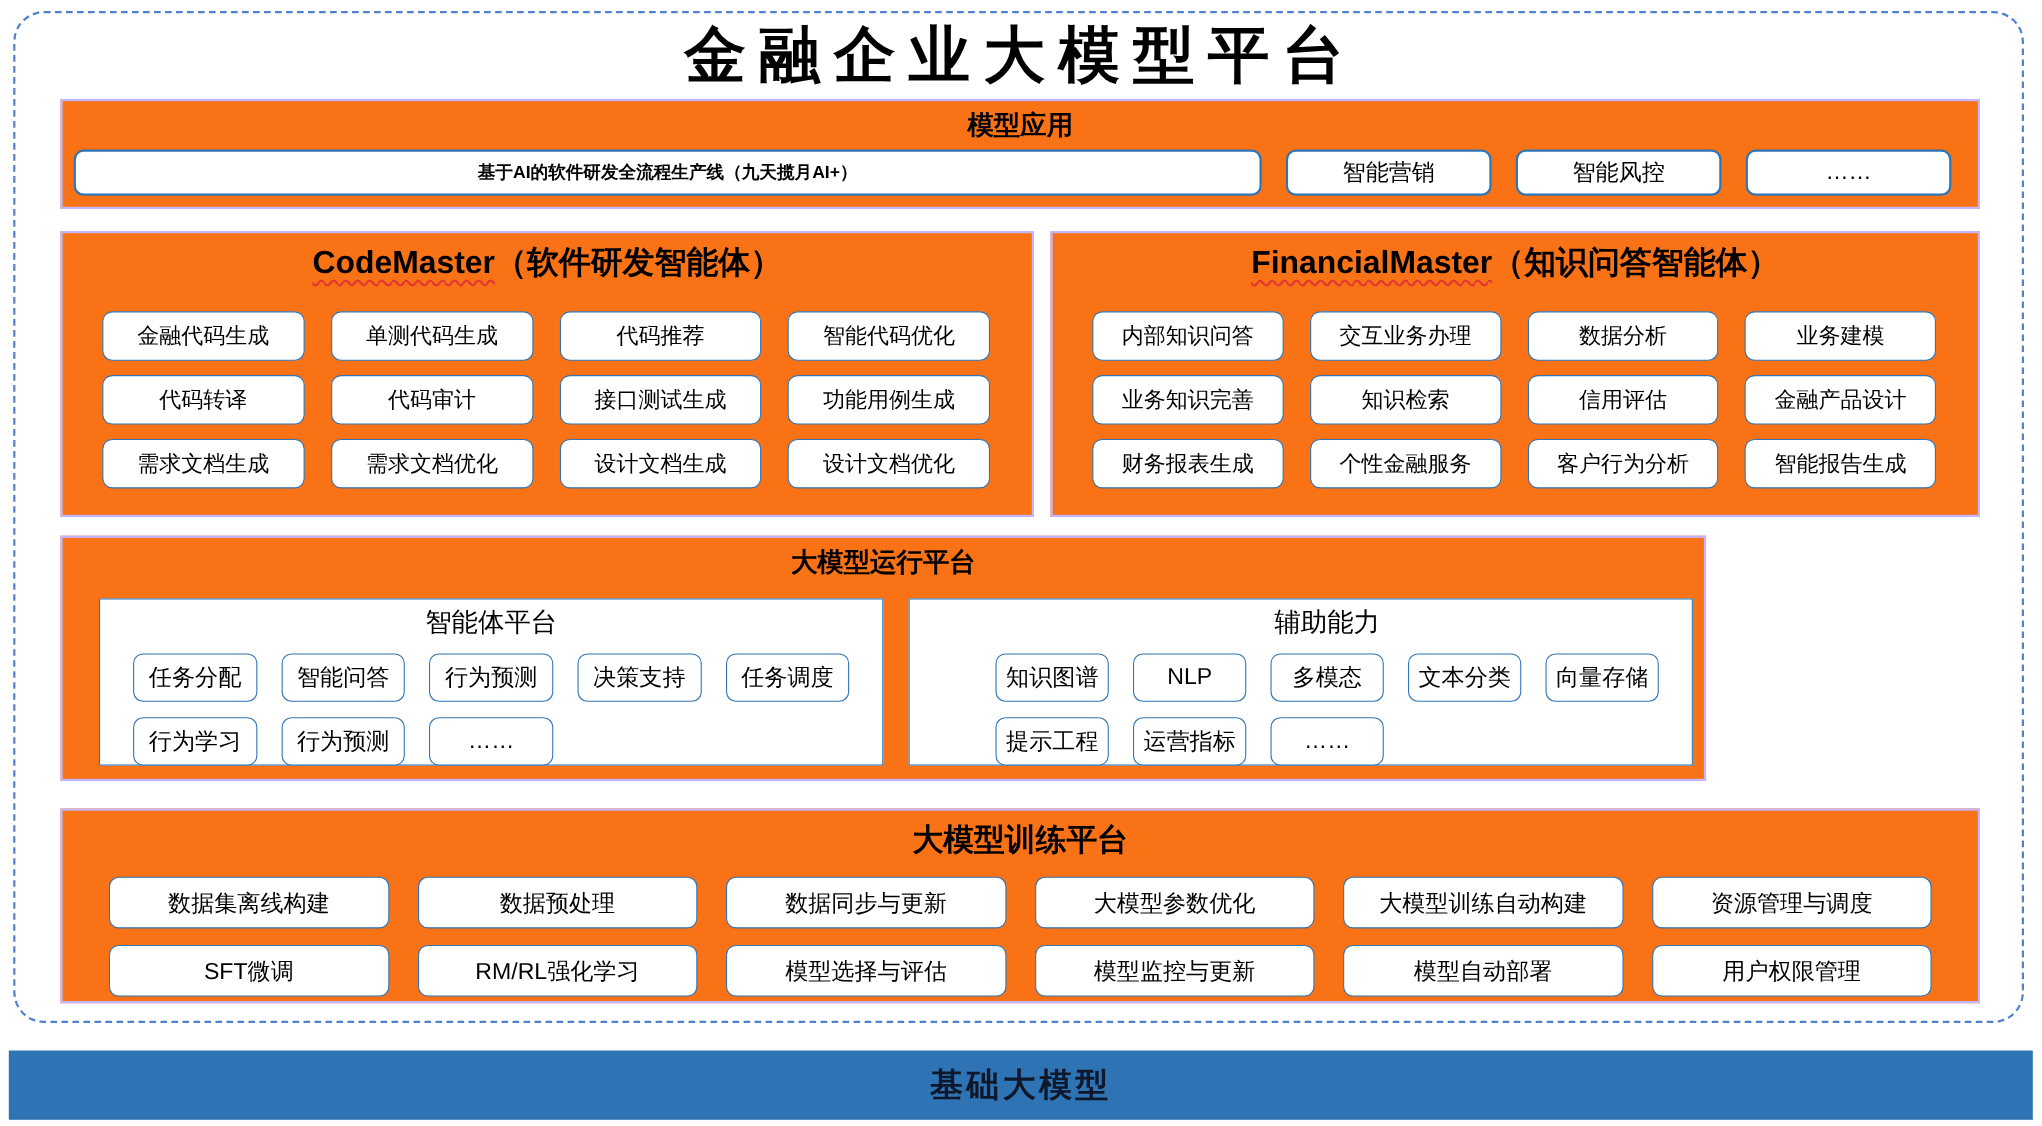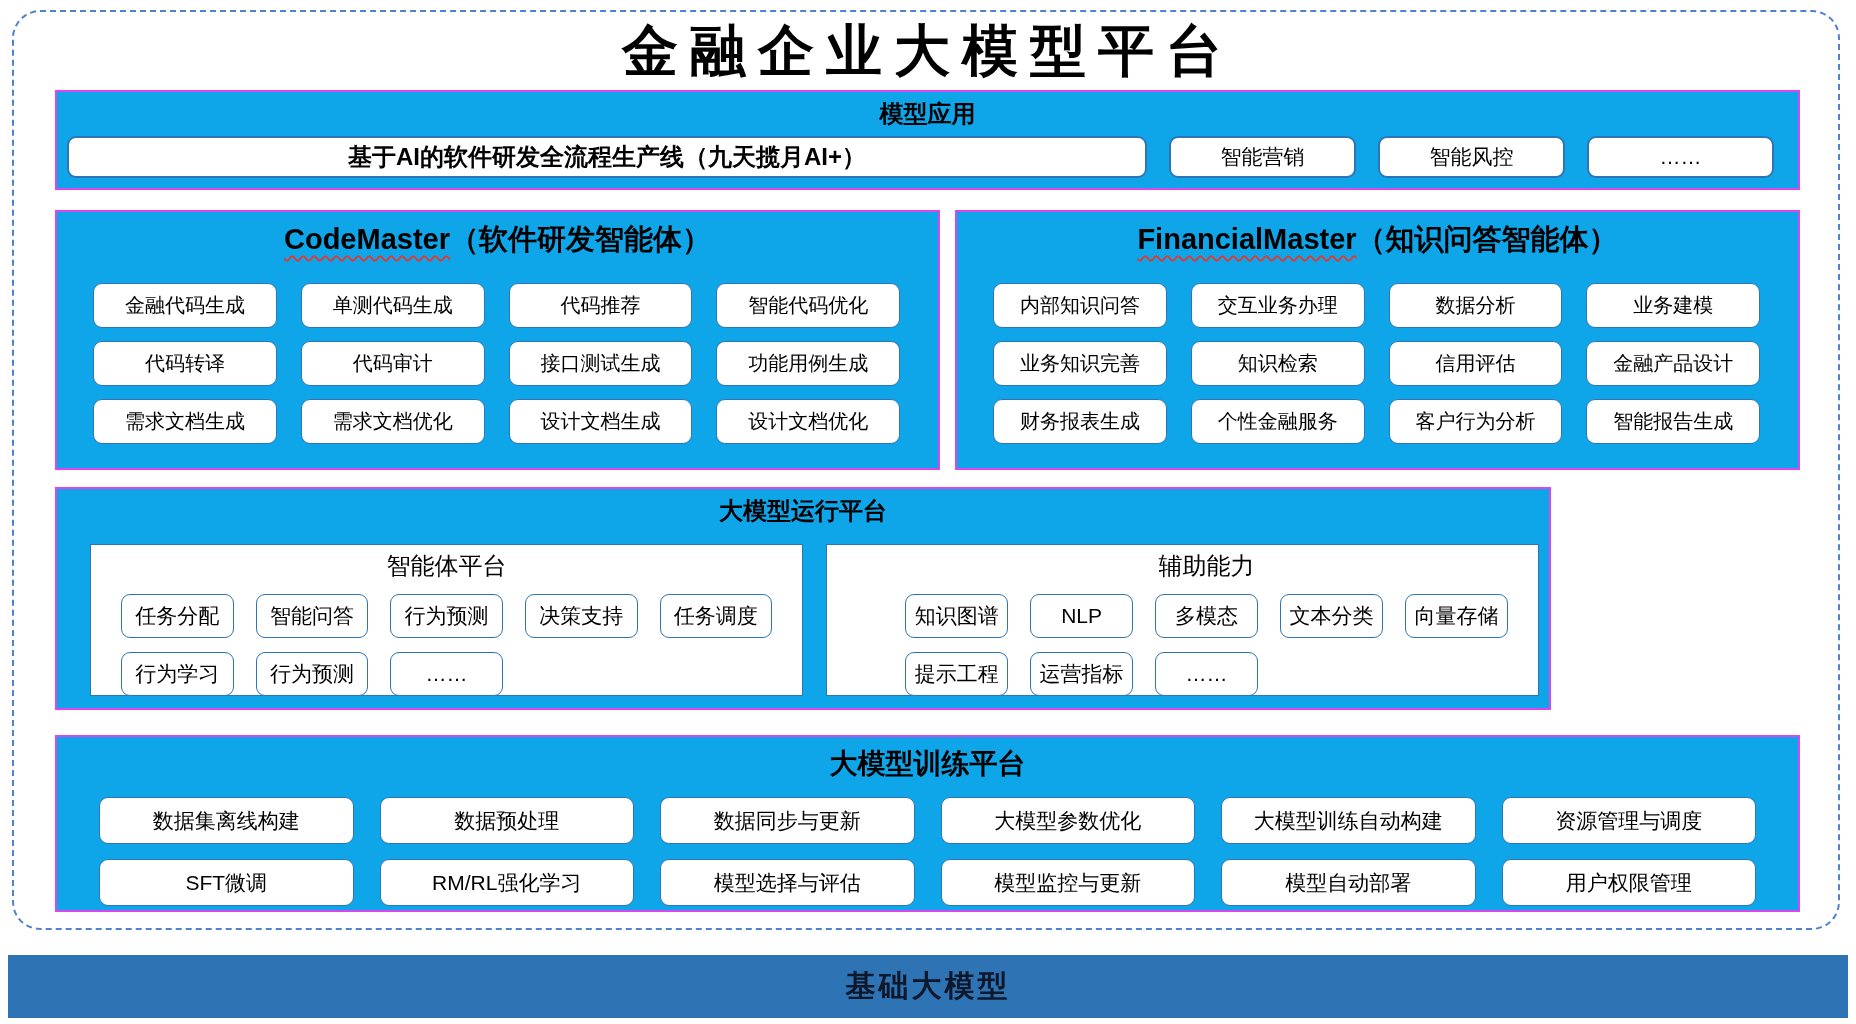--- a/index.html
+++ b/index.html
@@ -12,35 +12,35 @@
   .dashed-frame{
     position:absolute;left:12px;top:10px;width:1828px;height:920px;
     border:2px dashed #4f81ce;border-radius:28px;box-sizing:border-box;
   }
   .main-title{
     position:absolute;top:18px;left:0;width:100%;text-align:center;
     font-family:"DejaVu Serif",serif;font-weight:bold;font-size:56px;
     letter-spacing:12px;line-height:1.15;
   }
   .section{
-    position:absolute;border:2px solid #d946ef;background:#0ea5e9;box-sizing:border-box;
+    position:absolute;border:2px solid #c4b5fd;background:#f97316;box-sizing:border-box;
   }
   .sec-header{text-align:center;font-weight:bold;font-size:24px;padding-top:6px;}
   
   .sec-app{left:55px;top:90px;width:1745px;height:100px;}
   .app-row{
     position:absolute;left:10px;right:24px;bottom:10px;height:42px;
     display:flex;gap:22px;align-items:stretch;
   }
   .pill{
     border:1.5px solid #2e75b6;border-radius:9px;background:#fff;box-sizing:border-box;
     display:flex;align-items:center;justify-content:center;
     font-size:20px;text-align:center;white-space:nowrap;
   }
-  .app-main{flex:0 0 1080px;font-weight:bold;font-size:24px;border-width:2px;text-align:center;}
+  .app-main{flex:0 0 1080px;font-weight:bold;font-size:16px;border-width:2px;text-align:center;}
   .app-small{flex:1;font-size:21px;border-width:2px;}
   
   .sec-code{left:55px;top:210px;width:885px;height:260px;}
   .sec-fin{left:955px;top:210px;width:845px;height:260px;}
   .agent-header{
     text-align:center;font-weight:bold;font-size:29px;padding-top:10px;line-height:1.2;
   }
   .squiggle{
     text-decoration:underline;text-decoration-style:wavy;
     text-decoration-color:#e0392f;text-decoration-thickness:2px;

